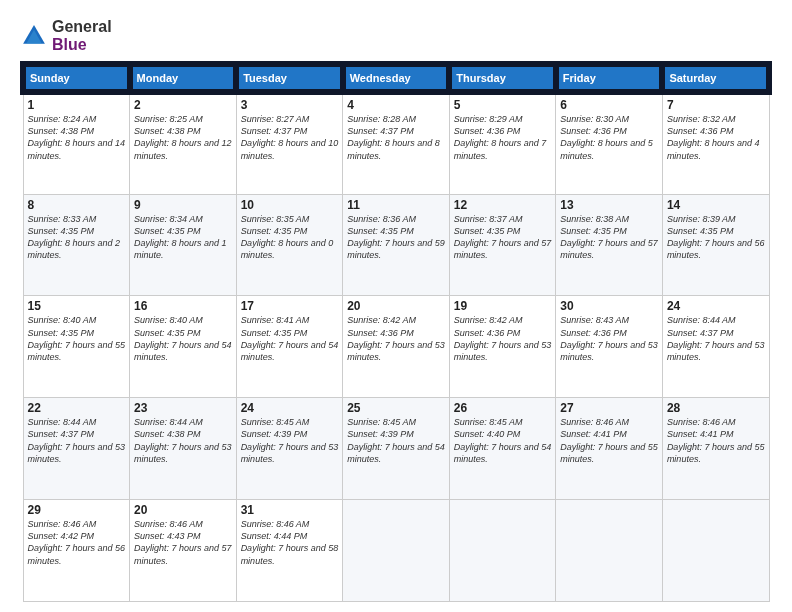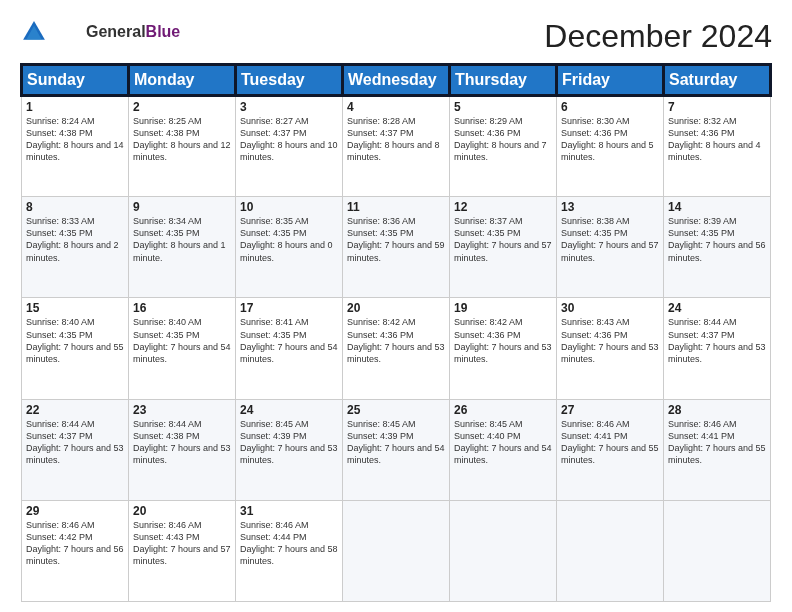--- a/index.html
+++ b/index.html
@@ -23,23 +23,22 @@
       align-items: flex-start;
       margin-bottom: 8px;
     }
     .logo {
       display: flex;
       align-items: center;
       gap: 4px;
     }
     .logo-text {
       display: flex;
-      flex-direction: row;
+      flex-direction: column;
       line-height: 1.1;
-      margin-left: 34px;
     }
     .logo-general {
       font-size: 16px;
       font-weight: bold;
       color: #333;
     }
     .logo-blue {
       font-size: 16px;
       font-weight: bold;
       color: #701a75;
@@ -62,25 +61,25 @@
     }
     .calendar {
       flex: 1;
       border-collapse: collapse;
       width: 100%;
       table-layout: fixed;
     }
     .calendar th {
       background: #2176c7;
       color: #fff;
-      font-size: 16px;
+      font-size: 11px;
       font-weight: bold;
       padding: 5px 4px;
       text-align: left;
-      border: 3px solid #0f172a;
+      border: 6px solid #0f172a;
     }
     .calendar td {
       border: 1px solid #ccc;
       vertical-align: top;
       padding: 3px 4px;
       font-size: 9.5px;
       color: #333;
       background: #fff;
       height: 82px;
     }
@@ -91,20 +90,21 @@
       font-size: 12px;
       font-weight: bold;
       color: #222;
       display: block;
       margin-bottom: 1px;
     }
     .day-info {
       font-size: 9px;
       color: #333;
       line-height: 1.35;
+      font-style: italic;
     }
     .empty-cell {
       background: #f5f7fa !important;
     }
   </style>
 </head>
 <body>
 
 <div class="page">
   <div class="header">
@@ -112,21 +112,20 @@
       <svg class="logo-icon" viewBox="0 0 36 36">
         <polygon points="18,4 32,28 4,28" fill="#1a6bbf"></polygon>
         <polygon points="18,10 28,28 8,28" fill="#3a9ad9" opacity="0.5"></polygon>
       </svg>
       <div class="logo-text">
         <span class="logo-general">General</span>
         <span class="logo-blue">Blue</span>
       </div>
     </div>
     <div class="title-block">
-      <div class="month-title">December 2024</div>
     </div>
   </div>
 
   <table class="calendar">
     <thead>
       <tr>
       <th>Sunday</th>
           <th>Monday</th>
           <th>Tuesday</th>
           <th>Wednesday</th>

